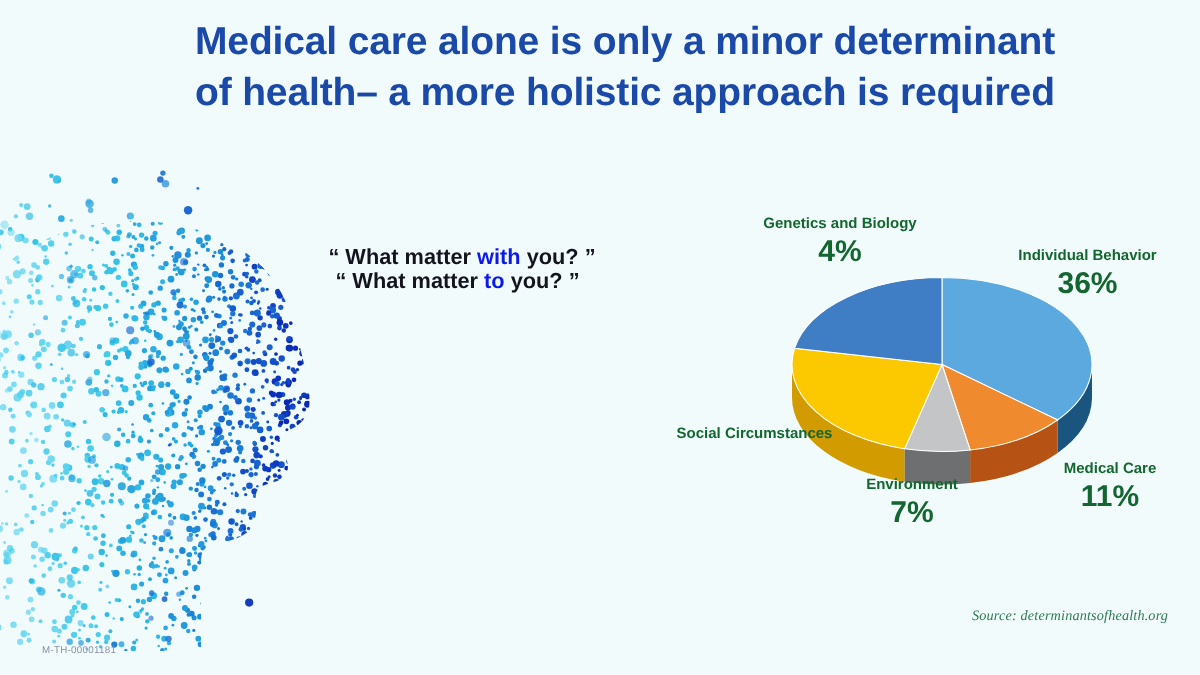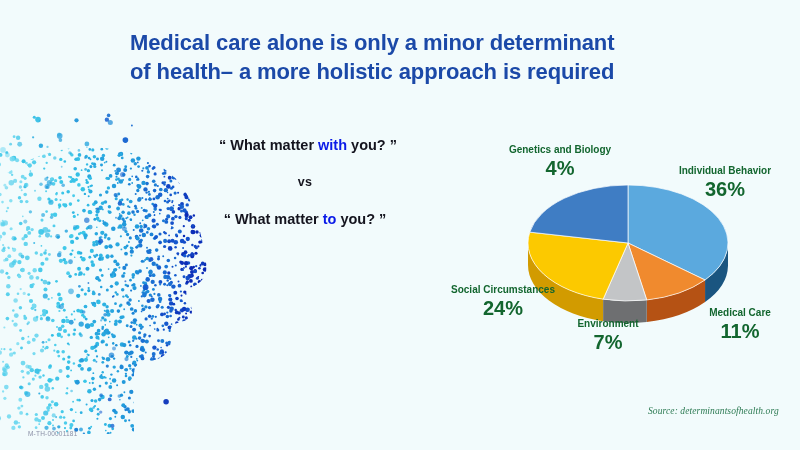--- a/index.html
+++ b/index.html
@@ -15,24 +15,24 @@
     overflow: hidden;
     background: #f2fbfc;
     font-family: "Liberation Sans", sans-serif;
     -webkit-font-smoothing: antialiased;
   }
 
   
   #title {
     position: absolute;
     left: 130px;
-    top: 28px;
+    top: 10px;
     width: 600px;
     color: #1b49a8;
-    font-size: 22px;
+    font-size: 26px;
     font-weight: bold;
     line-height: 1.32;
     letter-spacing: -0.1px;
   }
   #title .tline { display: block; white-space: nowrap; }
 
   
   #head-art {
     position: absolute;
     left: -6px;
@@ -47,21 +47,21 @@
     position: absolute;
     left: 180px;
     top: 138px;
     width: 250px;
     text-align: center;
     color: #14141e;
     font-size: 14.5px;
     font-weight: bold;
   }
   .quote-line { white-space: nowrap; line-height: 1.1; }
-  #quote-1 { margin-left: 6px; }
+  #quote-1 { margin-left: 6px; margin-top: 27px; }
   #quote-vs {
     margin-top: 22px;
     margin-bottom: 22px;
     font-size: 12.5px;
     letter-spacing: 0.3px;
   }
   #quote-2 { margin-left: 0px; }
   .accent-blue { color: #0a1ae8; }
 
   
@@ -2594,21 +2594,20 @@
           <circle cx="118.9" cy="192.8" r="0.94" fill="rgb(20,81,202)" opacity="0.93"></circle>
           <circle cx="17.7" cy="161.0" r="2.71" fill="rgb(85,208,236)" opacity="0.78"></circle>
         </g>
     </svg>
   </div>
 
   <div id="quote-block">
     <div class="quote-line" id="quote-1">
       <span>“ What matter </span><span class="accent-blue">with</span><span> you? ”</span>
     </div>
-    <div class="quote-line" id="quote-vs">vs</div>
     <div class="quote-line" id="quote-2">
       <span>“ What matter </span><span class="accent-blue">to</span><span> you? ”</span>
     </div>
   </div>
 
   <div id="pie-wrap">
     <svg viewBox="0 0 260 160" preserveAspectRatio="xMidYMid meet">
       <g id="pie-sides">
           <path d="M 227.99 68.73 A 100 58 0 0 1 205.05 104.97 L 205.05 126.97 A 100 58 0 0 0 227.99 90.73 Z" fill="#1a5580"></path>
           <path d="M 103.13 124.18 A 100 58 0 0 1 28.00 68.00 L 28.00 90.00 A 100 58 0 0 0 103.13 146.18 Z" fill="#d29b00"></path>
@@ -2646,20 +2645,19 @@
     <span class="lab-pct">11%</span>
   </div>
 
   <div class="pie-label" id="label-environment">
     <span class="lab-name">Environment</span>
     <span class="lab-pct">7%</span>
   </div>
 
   <div class="pie-label" id="label-social">
     <span class="lab-name wrap">Social Circumstances</span>
-    <span class="lab-pct">24%</span>
   </div>
 
   <div id="source-note">Source: determinantsofhealth.org</div>
 
   <div id="watermark">M-TH-00001181</div>
 
 </div>
 
 </body></html>

